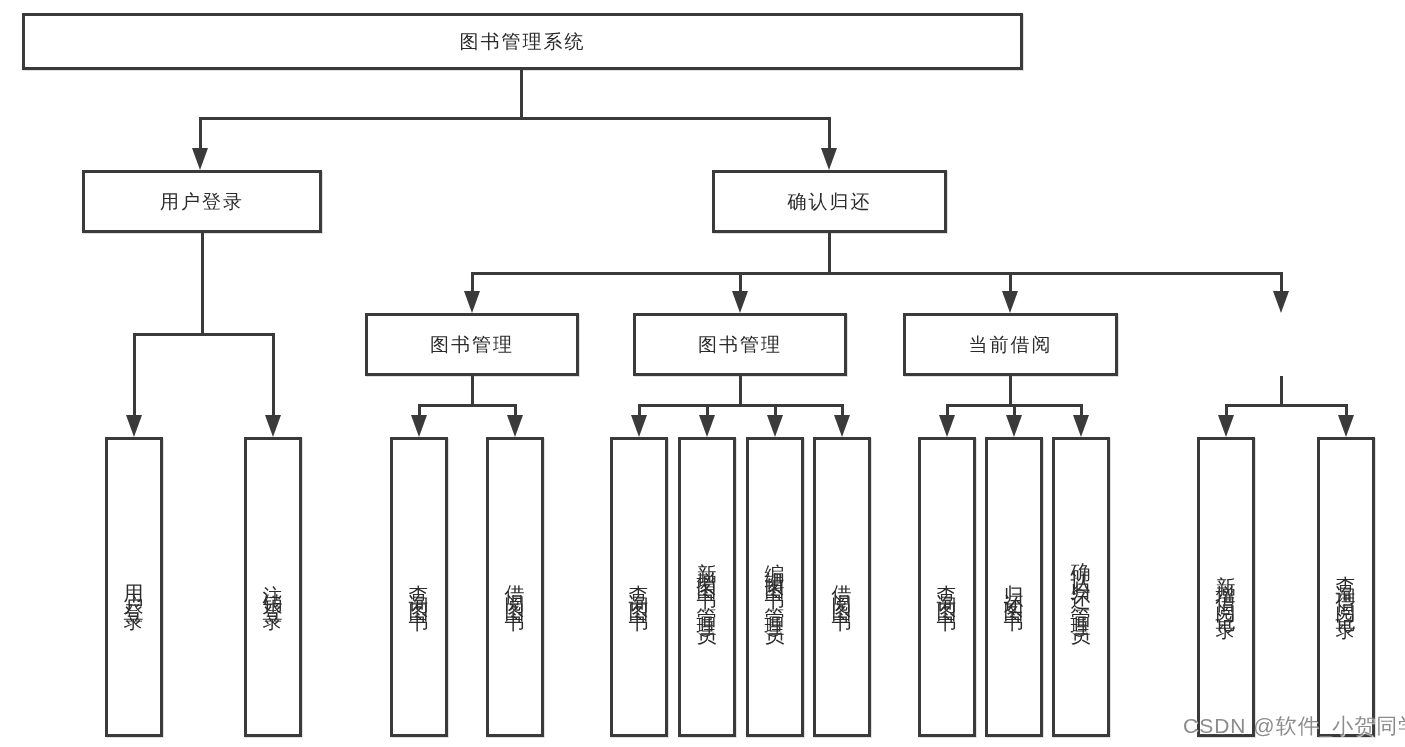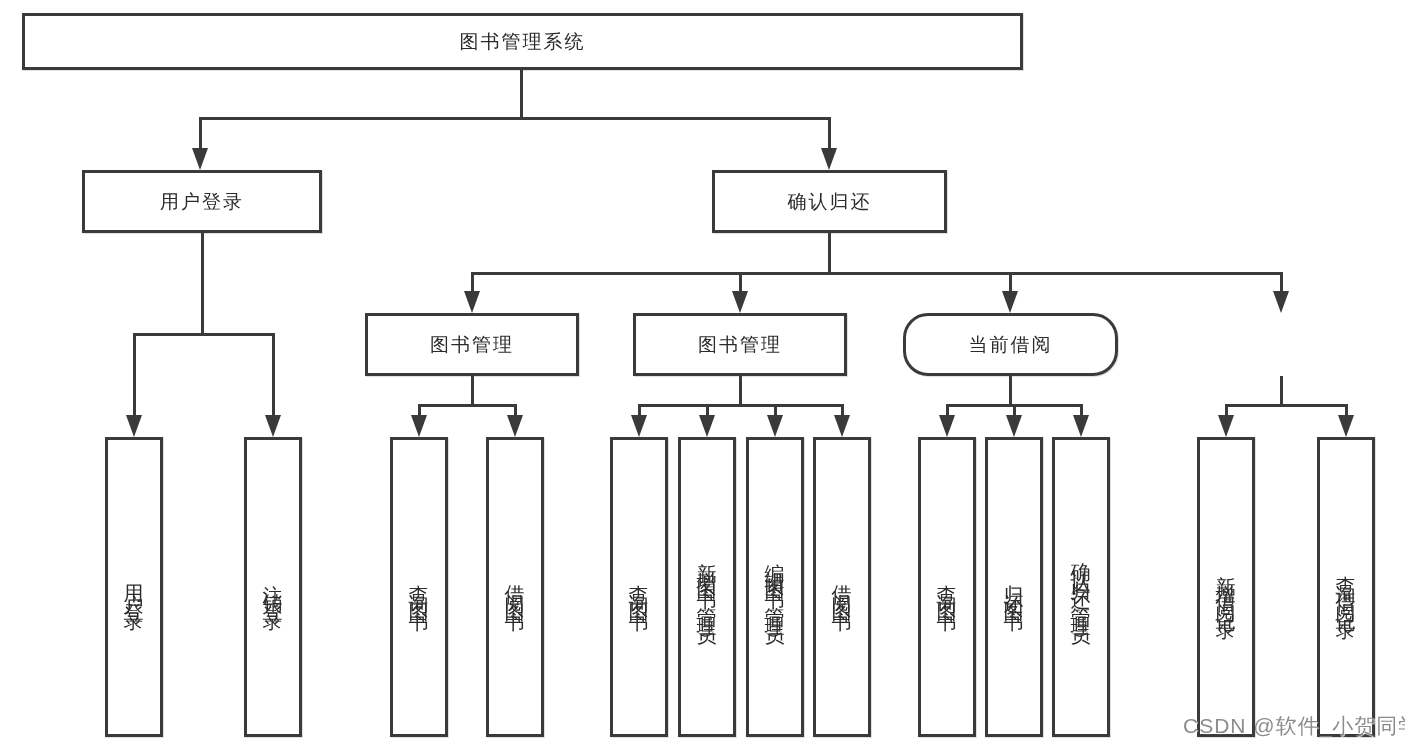--- a/index.html
+++ b/index.html
@@ -106,21 +106,21 @@
   <div class="arrow" style="left:1002px; top:291px;"></div>
   <div class="vline" style="left:1280px; top:272px; height:22px;"></div>
   <div class="arrow" style="left:1273px; top:291px;"></div>
 
   <div class="box" style="left:365px; top:313px; width:214px; height:63px;">
     <span>图书管理</span>
   </div>
   <div class="box" style="left:633px; top:313px; width:214px; height:63px;">
     <span>图书管理</span>
   </div>
-  <div class="box" style="left:903px; top:313px; width:215px; height:63px;border-radius:25px;">
+  <div class="box" style="left:903px; top:313px; width:215px; height:63px;">
     <span>当前借阅</span>
   </div>
 
   <div class="vline" style="left:471px; top:376px; height:31px;"></div>
   <div class="hline" style="left:418px; top:404px; width:99px;"></div>
   <div class="vline" style="left:418px; top:404px; height:13px;"></div>
   <div class="arrow" style="left:411px; top:415px;"></div>
   <div class="vline" style="left:514px; top:404px; height:13px;"></div>
   <div class="arrow" style="left:507px; top:415px;"></div>
 

